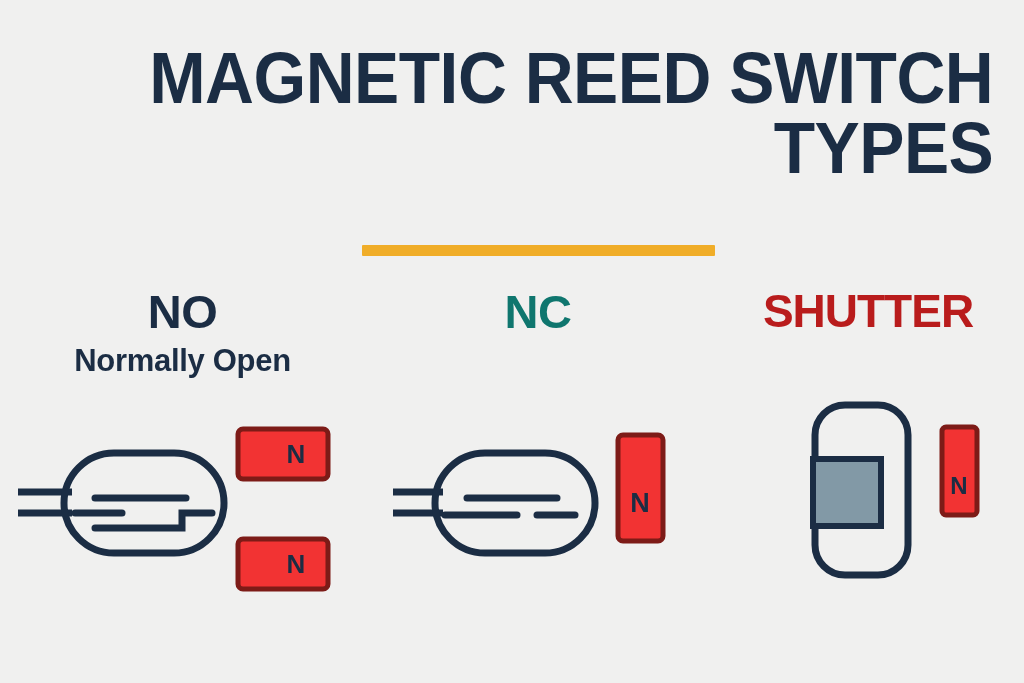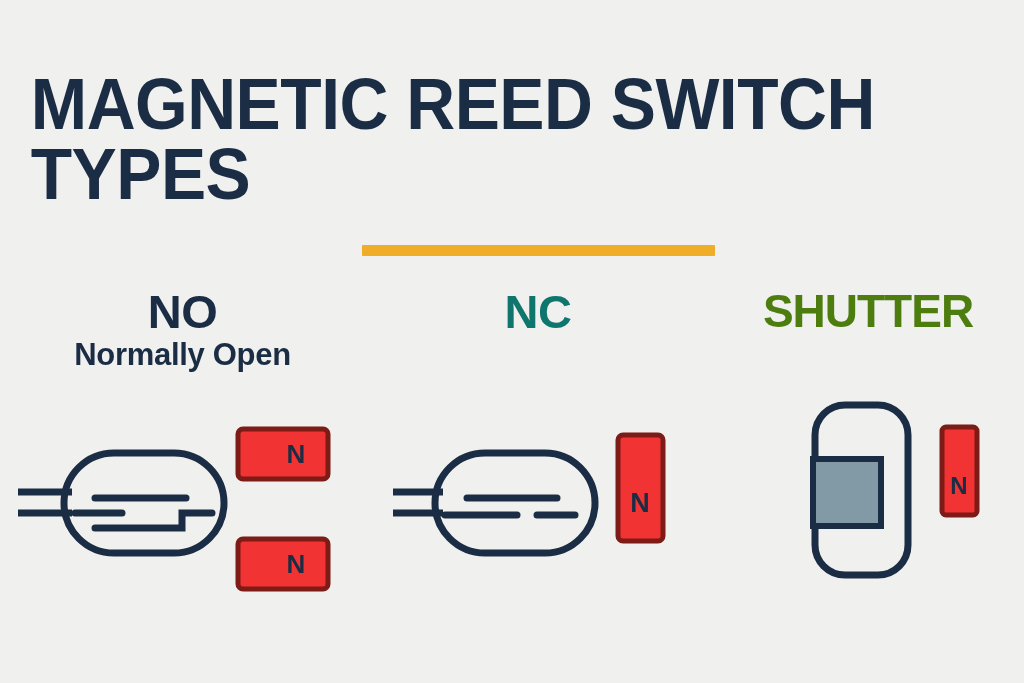--- a/index.html
+++ b/index.html
@@ -18,23 +18,23 @@
   .stage {
     position: relative;
     width: 1024px;
     height: 683px;
   }
 
   
   .title-block {
     position: absolute;
     left: 0;
-    top: 70px;
+    top: 44px;
     width: 1024px;
-    text-align: left;
+    text-align: right;
   }
   .main-title {
     font-family: "Liberation Sans Narrow", "Liberation Sans", sans-serif;
     font-weight: bold;
     font-size: 72px;
     line-height: 0.97;
     letter-spacing: -0.5px;
     color: #1b2d44;
     margin: 0;
     padding: 0;
@@ -82,21 +82,21 @@
   .col-abbr.wide {
     font-size: 46px;
     letter-spacing: -1px;
   }
   .col-full {
     font-family: "Liberation Sans", sans-serif;
     font-weight: bold;
     font-size: 31px;
     line-height: 1;
     color: #1b2d44;
-    margin: 4px 0 0 0;
+    margin: 10px 0 0 0;
     letter-spacing: -0.3px;
   }
 
   
   .diagram {
     position: absolute;
     left: 0;
     top: 0;
   }
   .diag-no      { left: 0px;   top: 395px; }
@@ -121,21 +121,21 @@
     <div class="col col-no">
       <p class="col-abbr" style="color: rgb(27, 45, 68);">NO</p>
       <p class="col-full" style="color: rgb(27, 45, 68);">Normally Open</p>
     </div>
 
     <div class="col col-nc">
       <p class="col-abbr" style="color: #0f766e;">NC</p>
     </div>
 
     <div class="col col-shutter">
-      <p class="col-abbr wide" style="color: #4d7c0f;">SHUTTER</p>
+      <p class="col-abbr wide" style="color: #b91c1c;">SHUTTER</p>
     </div>
 
   </div>
 
   <div class="diagram diag-no">
     <svg width="345" height="200" viewBox="0 0 345 200" xmlns="http://www.w3.org/2000/svg">
       <g>
 
         <line x1="18" y1="97" x2="72" y2="97" stroke="#1b2d44" stroke-width="7" stroke-linecap="butt"></line>
         <line x1="18" y1="118" x2="72" y2="118" stroke="#1b2d44" stroke-width="7" stroke-linecap="butt"></line>

